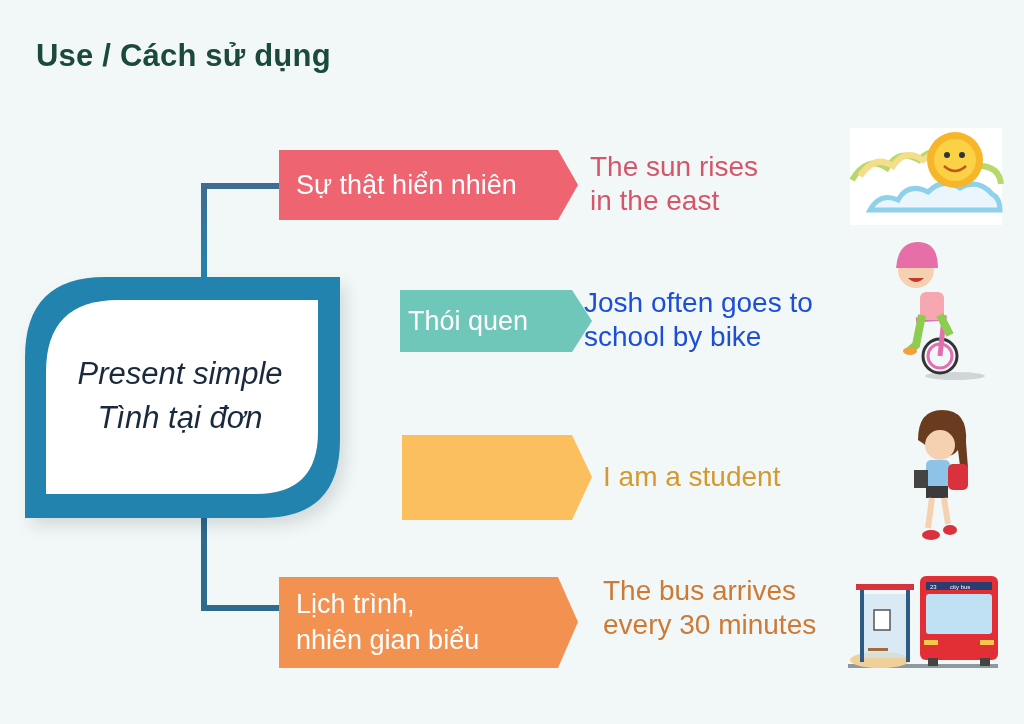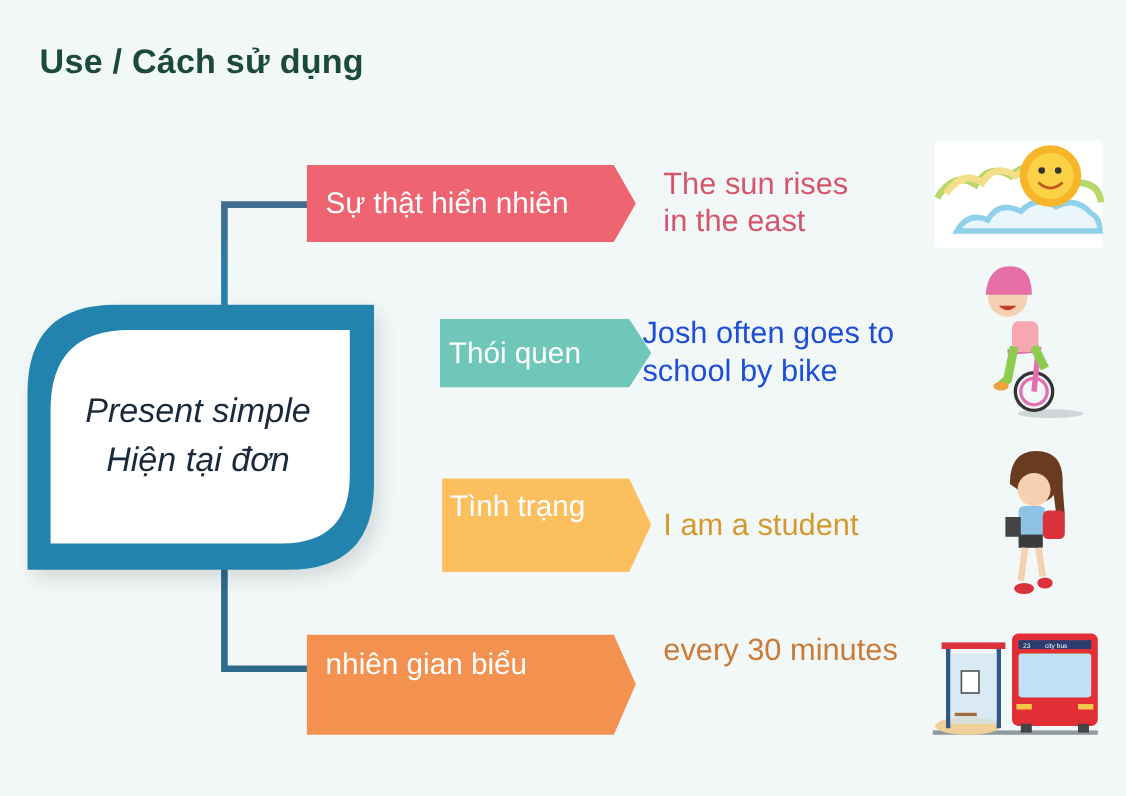--- a/index.html
+++ b/index.html
@@ -2,21 +2,21 @@
 <html><head>
 <meta charset="utf-8">
 <style>
   html,body{margin:0;padding:0;}
   body{width:1024px;height:724px;background:#f2f8f8;position:relative;overflow:hidden;font-family:"Liberation Sans",sans-serif;}
   .title{position:absolute;left:36px;top:38px;font-size:31px;font-weight:bold;color:#1b4a3c;letter-spacing:0.2px;}
   .svgwrap{position:absolute;left:0;top:0;}
   .center-text{position:absolute;left:45px;top:352px;width:270px;text-align:center;font-size:31px;line-height:44px;color:#1a2a3c;font-style:italic;}
   .banner-label{position:absolute;color:#fff;font-size:27px;line-height:36px;}
   .example{position:absolute;font-size:28px;line-height:34px;}
-  .ex1{left:603px;top:150px;color:#d5566a;}
+  .ex1{left:590px;top:150px;color:#d5566a;}
   .ex2{left:584px;top:286px;color:#1d4ed8;}
   .ex3{left:603px;top:460px;color:#d49a2e;}
   .ex4{left:603px;top:574px;color:#cc7a36;}
 </style>
 </head>
 <body>
 
 <div class="title">Use / Cách sử dụng</div>
 
 <svg class="svgwrap" width="1024" height="724">
@@ -121,38 +121,39 @@
     <rect x="926" y="594" width="66" height="40" rx="3" fill="#bfe1f3"></rect>
     <rect x="924" y="640" width="14" height="5" fill="#f4c84a"></rect>
     <rect x="980" y="640" width="14" height="5" fill="#f4c84a"></rect>
     <rect x="928" y="658" width="10" height="8" fill="#444"></rect>
     <rect x="980" y="658" width="10" height="8" fill="#444"></rect>
   </g>
 </svg>
 
 <div class="center-text">
   <div>Present simple</div>
-  <div>Hiện tại đơn</div>
+  <div>Tình tại đơn</div>
 </div>
 
 <div class="banner-label" style="left:296px;top:167px;">Sự thật hiển nhiên</div>
 <div class="banner-label" style="left:408px;top:303px;">Thói quen</div>
 <div class="banner-label" style="left:409px;top:442px;">
-  <div>Tình trạng</div>
 </div>
 <div class="banner-label" style="left:296px;top:586px;">
+  <div>Lịch trình,</div>
   <div>nhiên gian biểu</div>
 </div>
 
 <div class="example ex1">
   <div>The sun rises</div>
   <div>in the east</div>
 </div>
 <div class="example ex2">
   <div>Josh often goes to</div>
   <div>school by bike</div>
 </div>
 <div class="example ex3">
   <div>I am a student</div>
 </div>
 <div class="example ex4">
+  <div>The bus arrives</div>
   <div>every 30 minutes</div>
 </div>
 
 </body></html>

